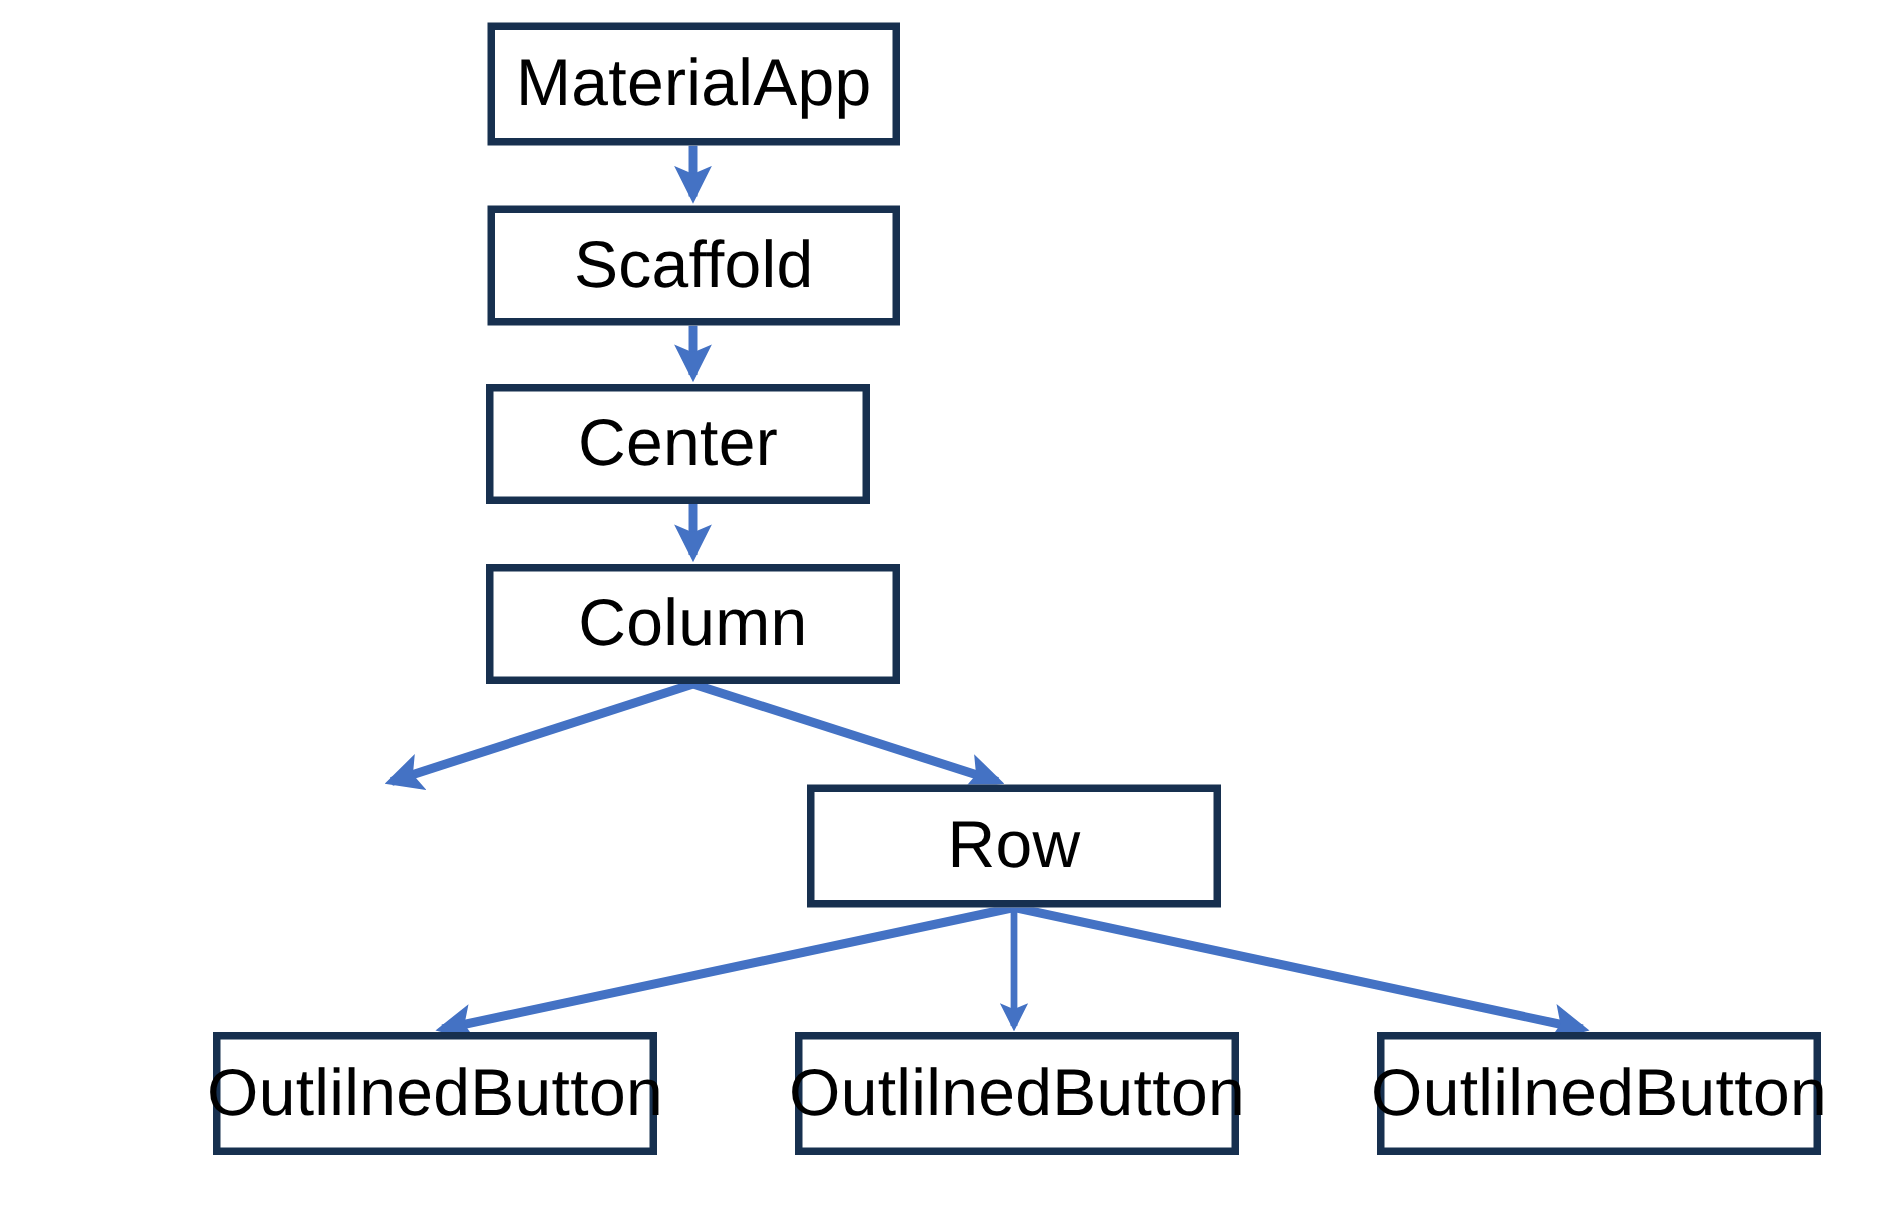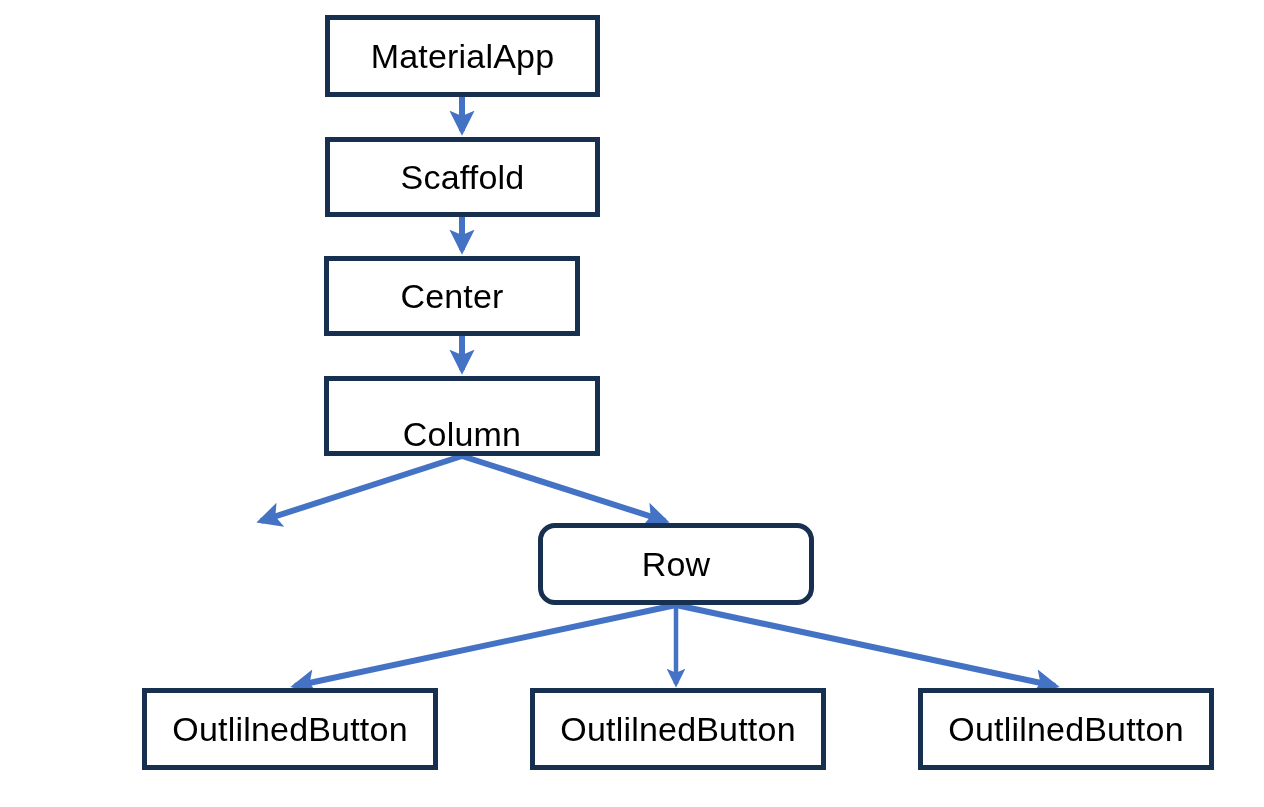--- a/index.html
+++ b/index.html
@@ -30,32 +30,32 @@
     box-sizing: border-box;
     background: #ffffff;
     border: 5px solid #17304f;
     display: flex;
     align-items: center;
     justify-content: center;
     z-index: 2;
   }
   .node-label {
     font-family: "Liberation Sans", sans-serif;
-    font-size: 34px;
+    font-size: 44px;
     line-height: 1;
     color: #000000;
     white-space: nowrap;
     letter-spacing: 0.2px;
   }
   .node-materialapp { left: 325px; top: 15px;  width: 275px; height: 82px; }
   .node-scaffold    { left: 325px; top: 137px; width: 275px; height: 80px; }
   .node-center      { left: 324px; top: 256px; width: 256px; height: 80px; }
-  .node-column      { left: 324px; top: 376px; width: 276px; height: 80px; align-items: flex-end; }
+  .node-column      { left: 324px; top: 376px; width: 276px; height: 80px; }
   .node-text        { left: 110px; top: 523px; width: 278px; height: 82px; }
-  .node-row         { left: 538px; top: 523px; width: 276px; height: 82px; border-radius: 17px; }
+  .node-row         { left: 538px; top: 523px; width: 276px; height: 82px; }
   .node-btn1        { left: 142px; top: 688px; width: 296px; height: 82px; }
   .node-btn2        { left: 530px; top: 688px; width: 296px; height: 82px; }
   .node-btn3        { left: 918px; top: 688px; width: 296px; height: 82px; }
 </style>
 </head>
 <body>
 
 <div id="diagram-canvas">
 
   <svg id="edge-layer" viewBox="0 0 1264 807" width="1264" height="807" xmlns="http://www.w3.org/2000/svg">

